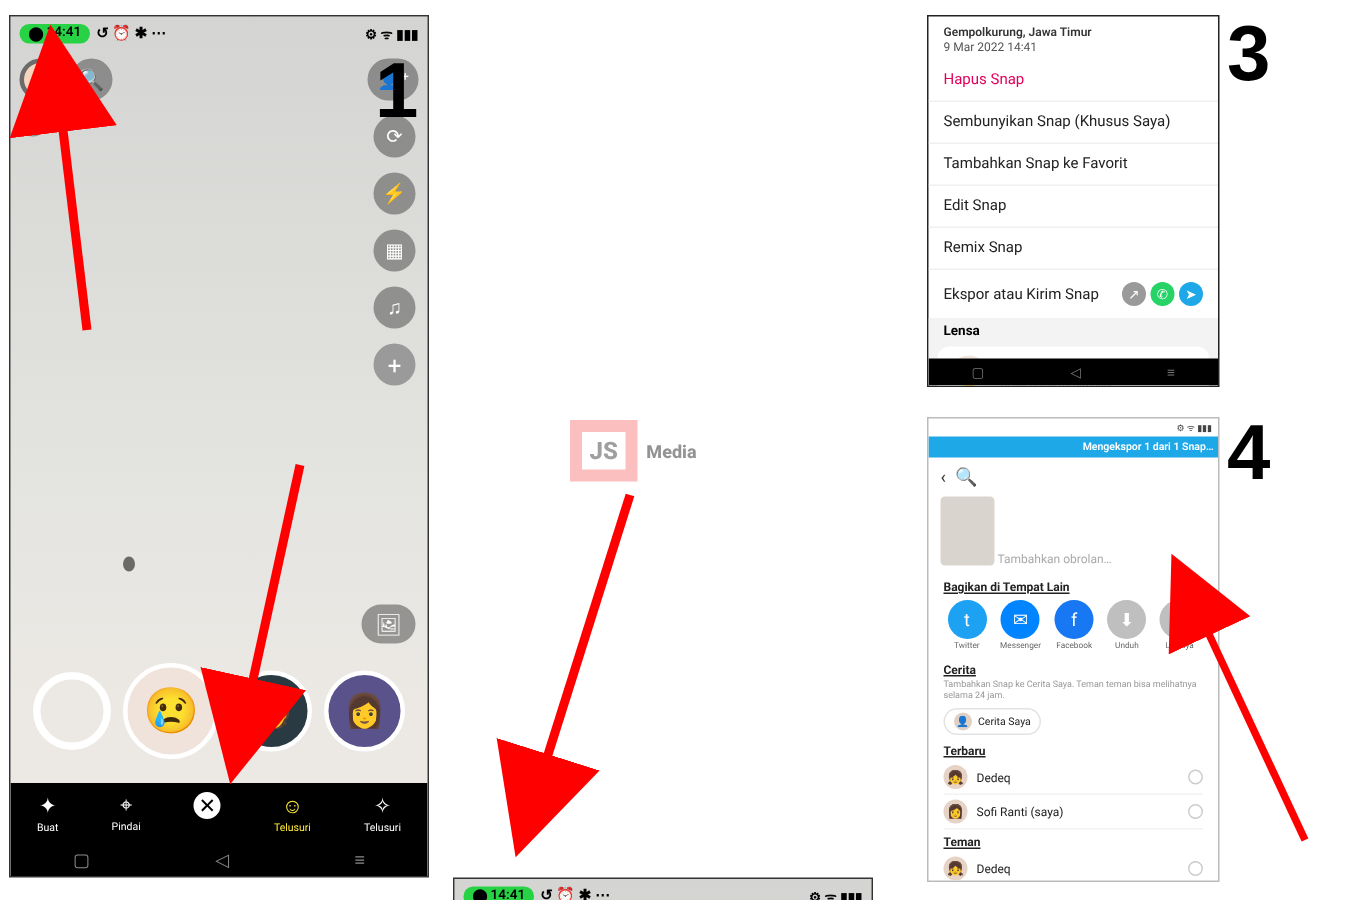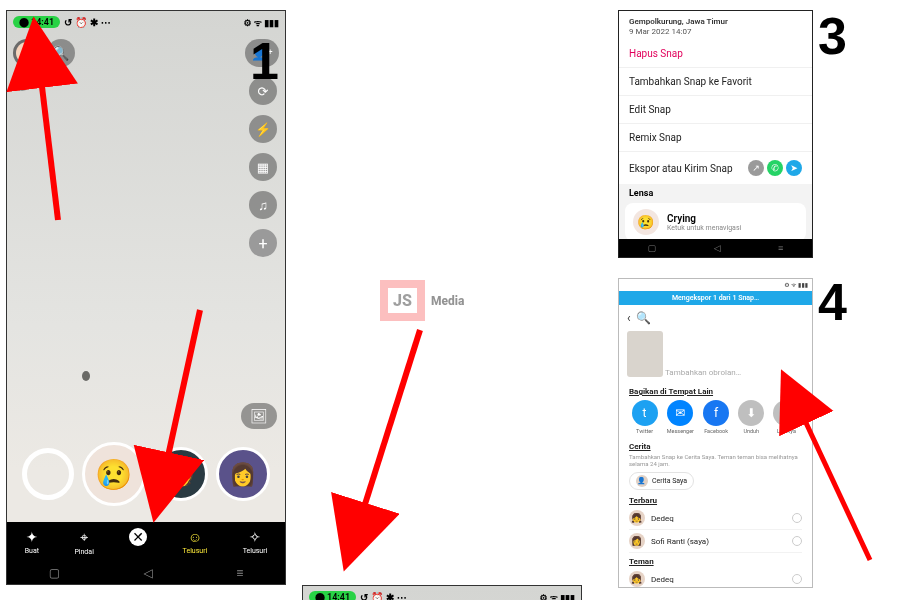--- a/index.html
+++ b/index.html
@@ -57,21 +57,21 @@
   .lensa-row .txt .t1 { font-size:10px; font-weight:600; }
   .lensa-row .txt .t2 { font-size:7px; color:#888; }
   .p3-nav { position:absolute; bottom:0; left:0; right:0; height:18px; background:#000; display:flex; justify-content:space-around; align-items:center; color:#777; font-size:9px; }
   .lensa-hdr { font-size:9px; font-weight:700; padding:4px 10px 0; }
   .p3-body-gray { background:#f3f3f3; }
 
   
   .p4 { width:195px; }
   .p4-phone { width:195px; height:310px; border:1px solid #bbb; background:#fff; position:relative; overflow:hidden; font-size:9px; color:#222; }
   .p4-status { height:12px; font-size:6px; display:flex; justify-content:flex-end; align-items:center; padding:0 4px; color:#444; gap:2px; }
-  .p4-export { background:#1fa8e8; color:#fff; text-align:center; font-size:7px; padding:3px; font-weight:600; }
+  .p4-export { background:#1fa8e8; color:#fff; text-align:right; font-size:7px; padding:3px; font-weight:600; }
   .p4-top { display:flex; align-items:flex-start; gap:6px; padding:6px 8px; }
   .p4-top .back { font-size:12px; color:#333; }
   .p4-top .srch { font-size:12px; color:#333; }
   .p4-caption-row { display:flex; gap:2px; padding:0 8px 6px; align-items:flex-end; }
   .p4-thumb { width:36px; height:46px; background:#d9d4cd; border-radius:3px; }
   .p4-caption { font-size:8px; color:#aaa; }
   .p4-section-title { font-size:8px; font-weight:700; padding:4px 10px 2px;text-decoration:underline; }
   .p4-share-row { display:flex; justify-content:space-around; padding:2px 8px 4px; }
   .p4-share-row .cell { display:flex; flex-direction:column; align-items:center; gap:2px; }
   .p4-share-row .circ { width:26px; height:26px; border-radius:50%; display:flex; align-items:center; justify-content:center; color:#fff; font-size:12px; }
@@ -184,24 +184,27 @@
         <span class="ico">⚙ ᯤ ▮▮▮</span>
       </div>
   </div>
 
 </div>
 
 <div class="panel p3" style="left:618px; top:10px;border-radius:20px;">
   <div class="p3-phone">
     <div class="p3-head">
       <div class="loc">Gempolkurung, Jawa Timur</div>
-      <div>9 Mar 2022 14:07</div>
+      <div>9 Mar 2022 14:41</div>
     </div>
     <div class="menu-item danger">
         <span>Hapus Snap</span>
+      </div>
+    <div class="menu-item">
+        <span>Sembunyikan Snap (Khusus Saya)</span>
       </div>
     <div class="menu-item">
         <span>Tambahkan Snap ke Favorit</span>
       </div>
     <div class="menu-item">
         <span>Edit Snap</span>
       </div>
     <div class="menu-item">
         <span>Remix Snap</span>
       </div>

